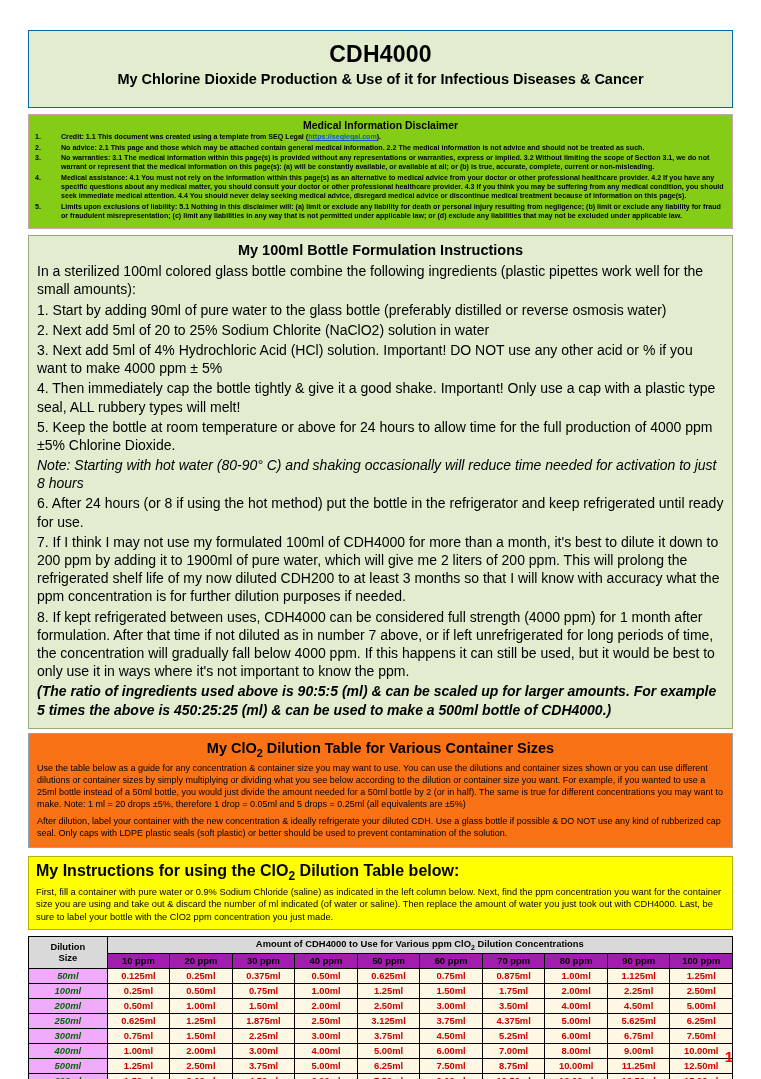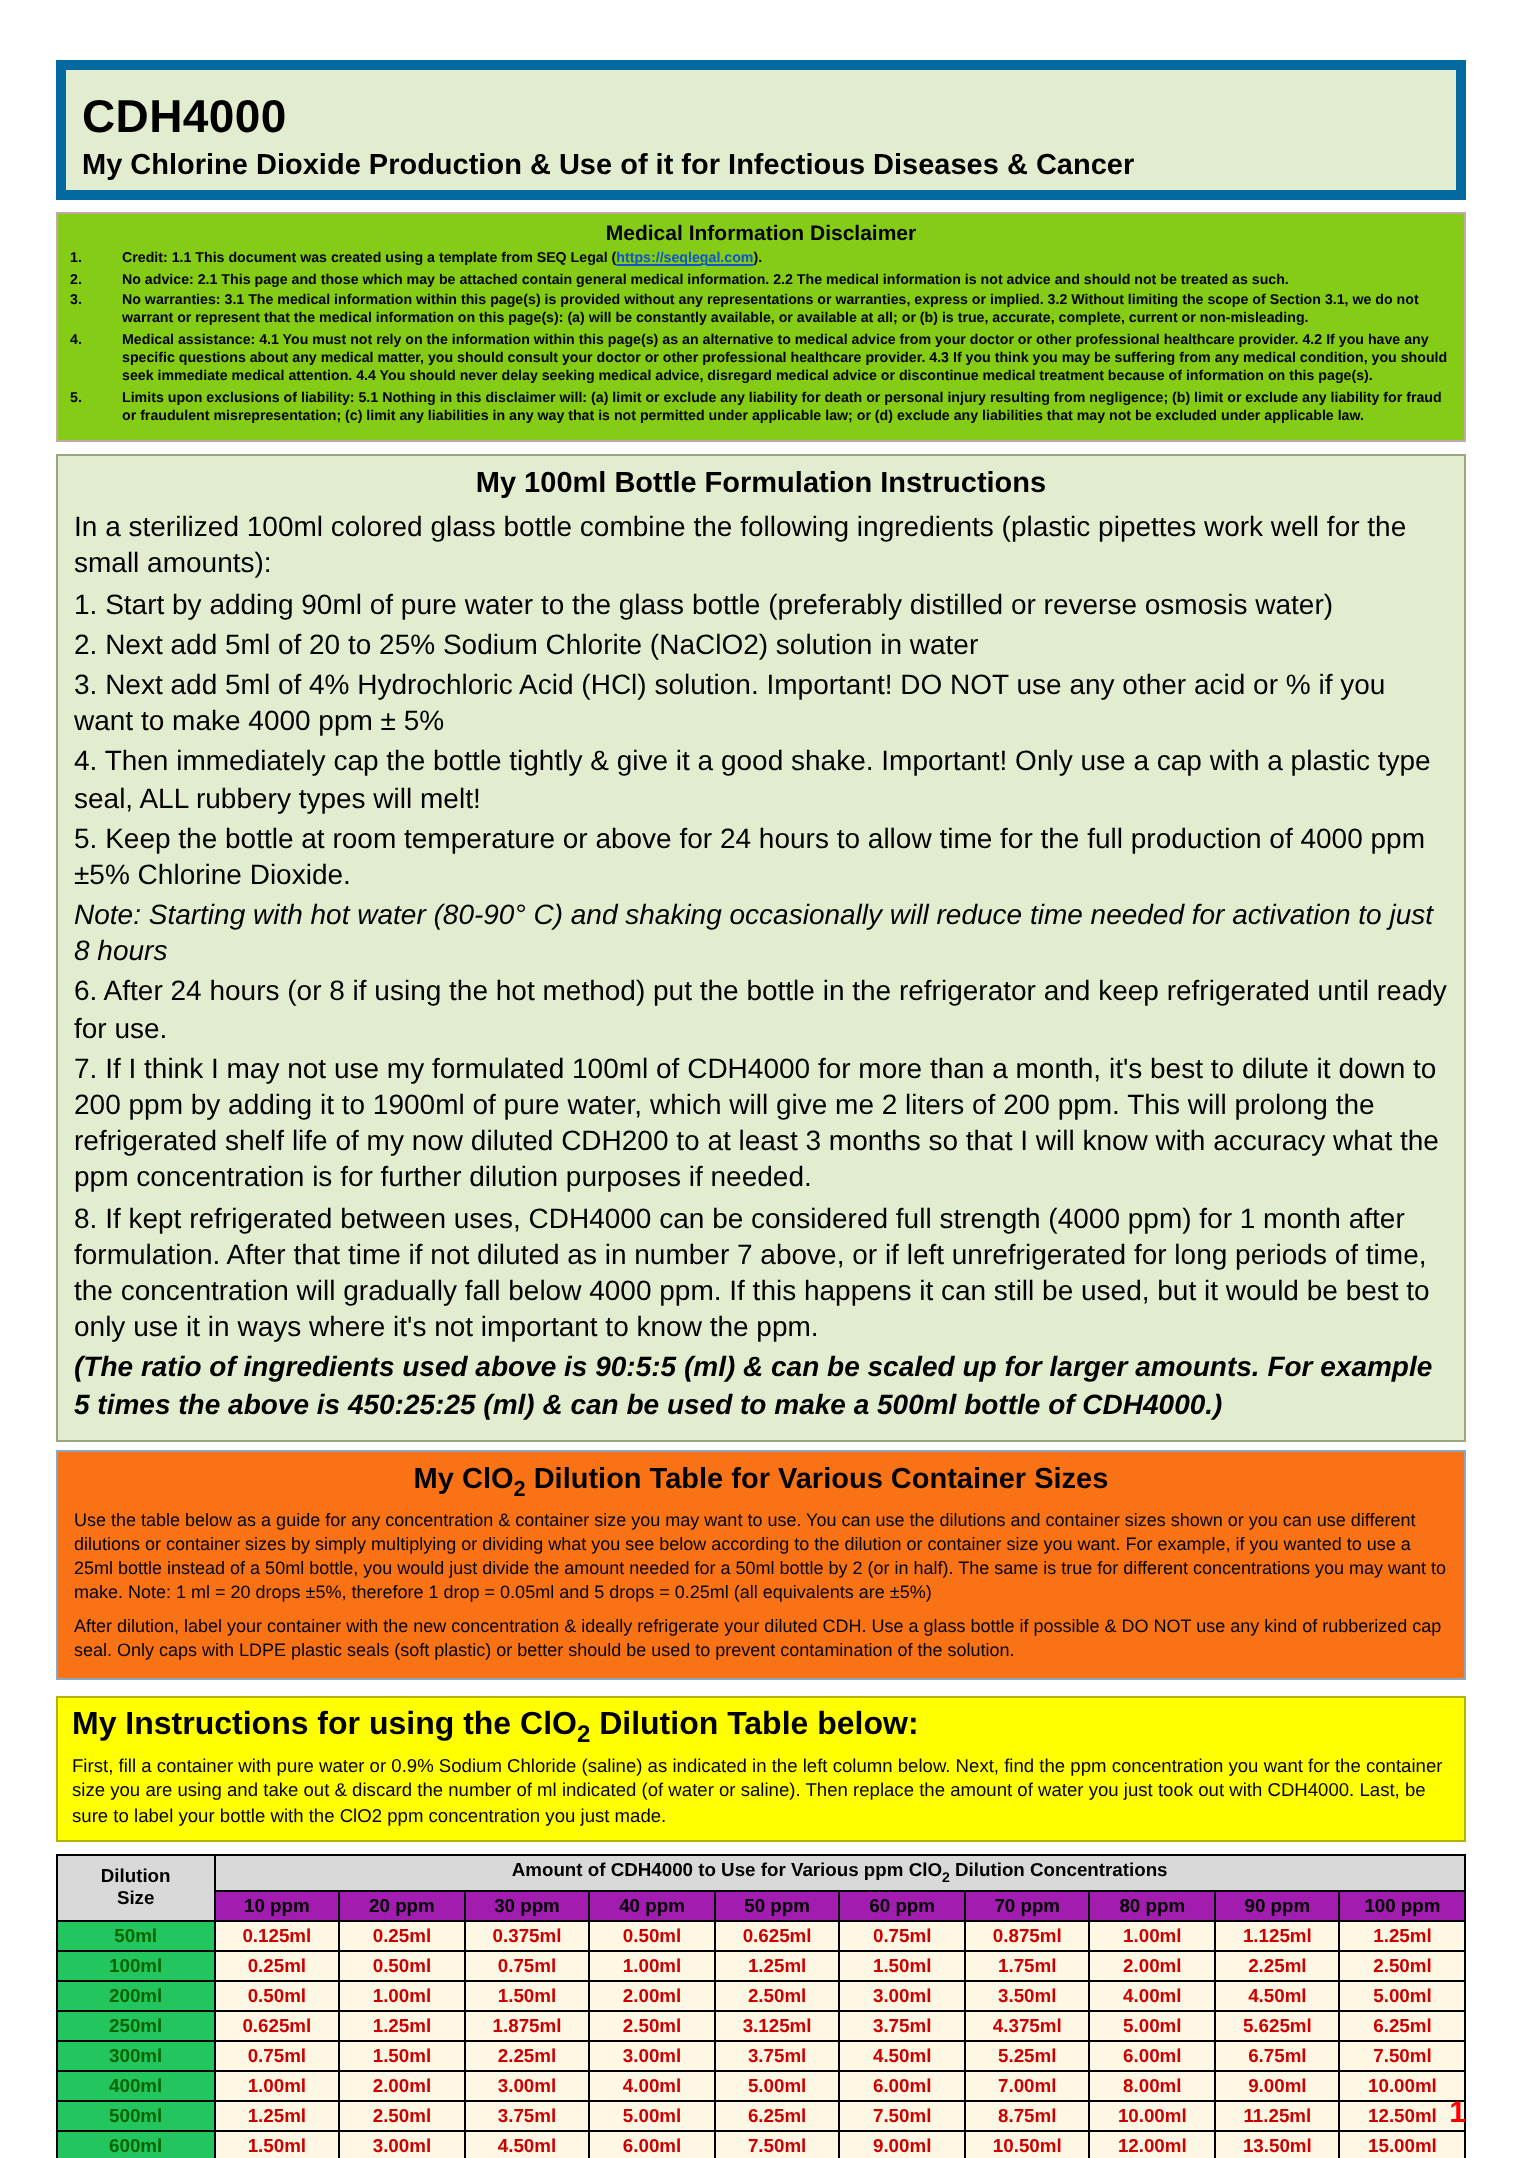--- a/index.html
+++ b/index.html
@@ -21,22 +21,23 @@
   }
   .panel-title {
     text-align: center;
     font-weight: bold;
     font-size: 14.5px;
     margin: 3px 0 4px 0;
   }
   
   .hdr {
     background: #e2eccf;
-    border: 5px solid #0369a1;
-    padding: 10px 8px 4px 8px;
+    border: 1px solid #0369a1;
+    padding: 10px 8px 20px 8px;
+    text-align: center;
     margin-bottom: 6px;
   }
   .hdr-title {
     font-size: 23px;
     font-weight: bold;
     letter-spacing: 0.2px;
   }
   .hdr-sub {
     font-size: 10.5px;
     font-weight: bold;
@@ -138,23 +139,24 @@
   }
   .cell-amt-head {
     background: #d9d9d9;
     font-size: 11.3px;
   }
   .ppm-head {
     background: #a21caf;
     font-size: 10.3px;
   }
   .size-cell {
-    background: #22c55e;
+    background: #f0abfc;
     color: #006600;
     font-size: 10.3px;
+    font-style: italic;
   }
   .val-cell {
     background: #fdf7e3;
     color: #cc0000;
   }
   .pagenum {
     position: absolute;
     right: 28px;
     bottom: 14px;
     color: #ff0000;

